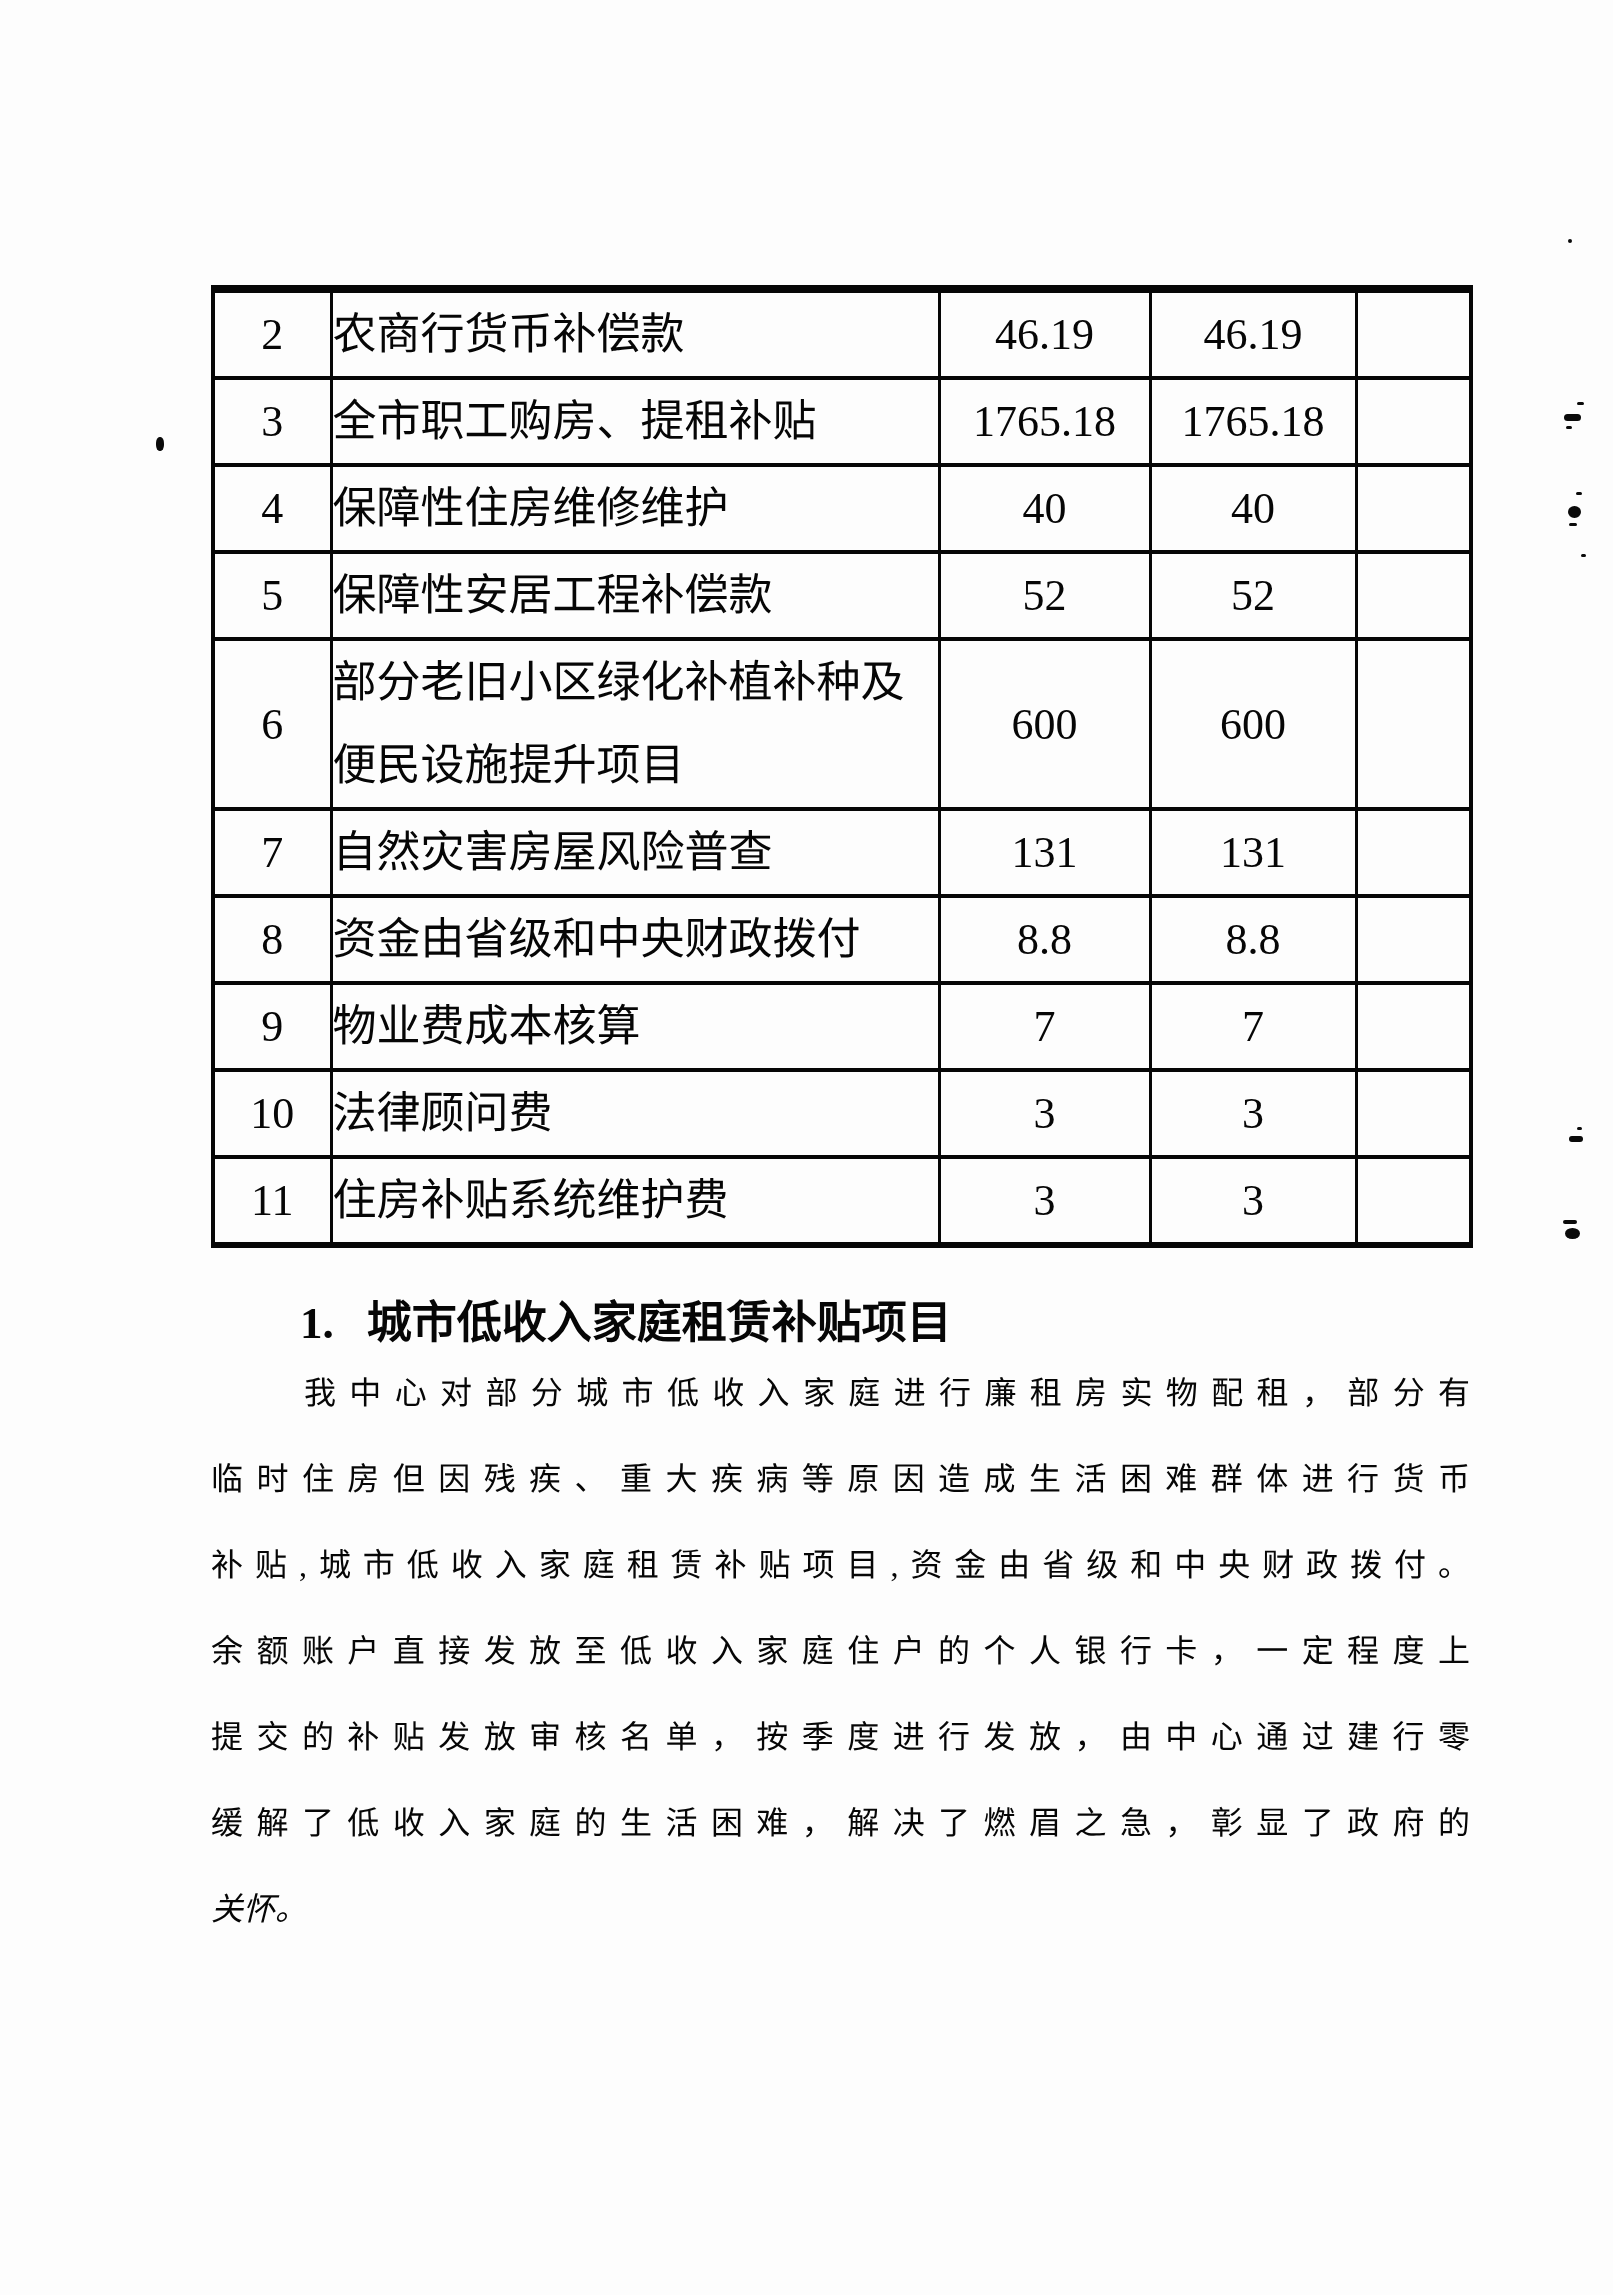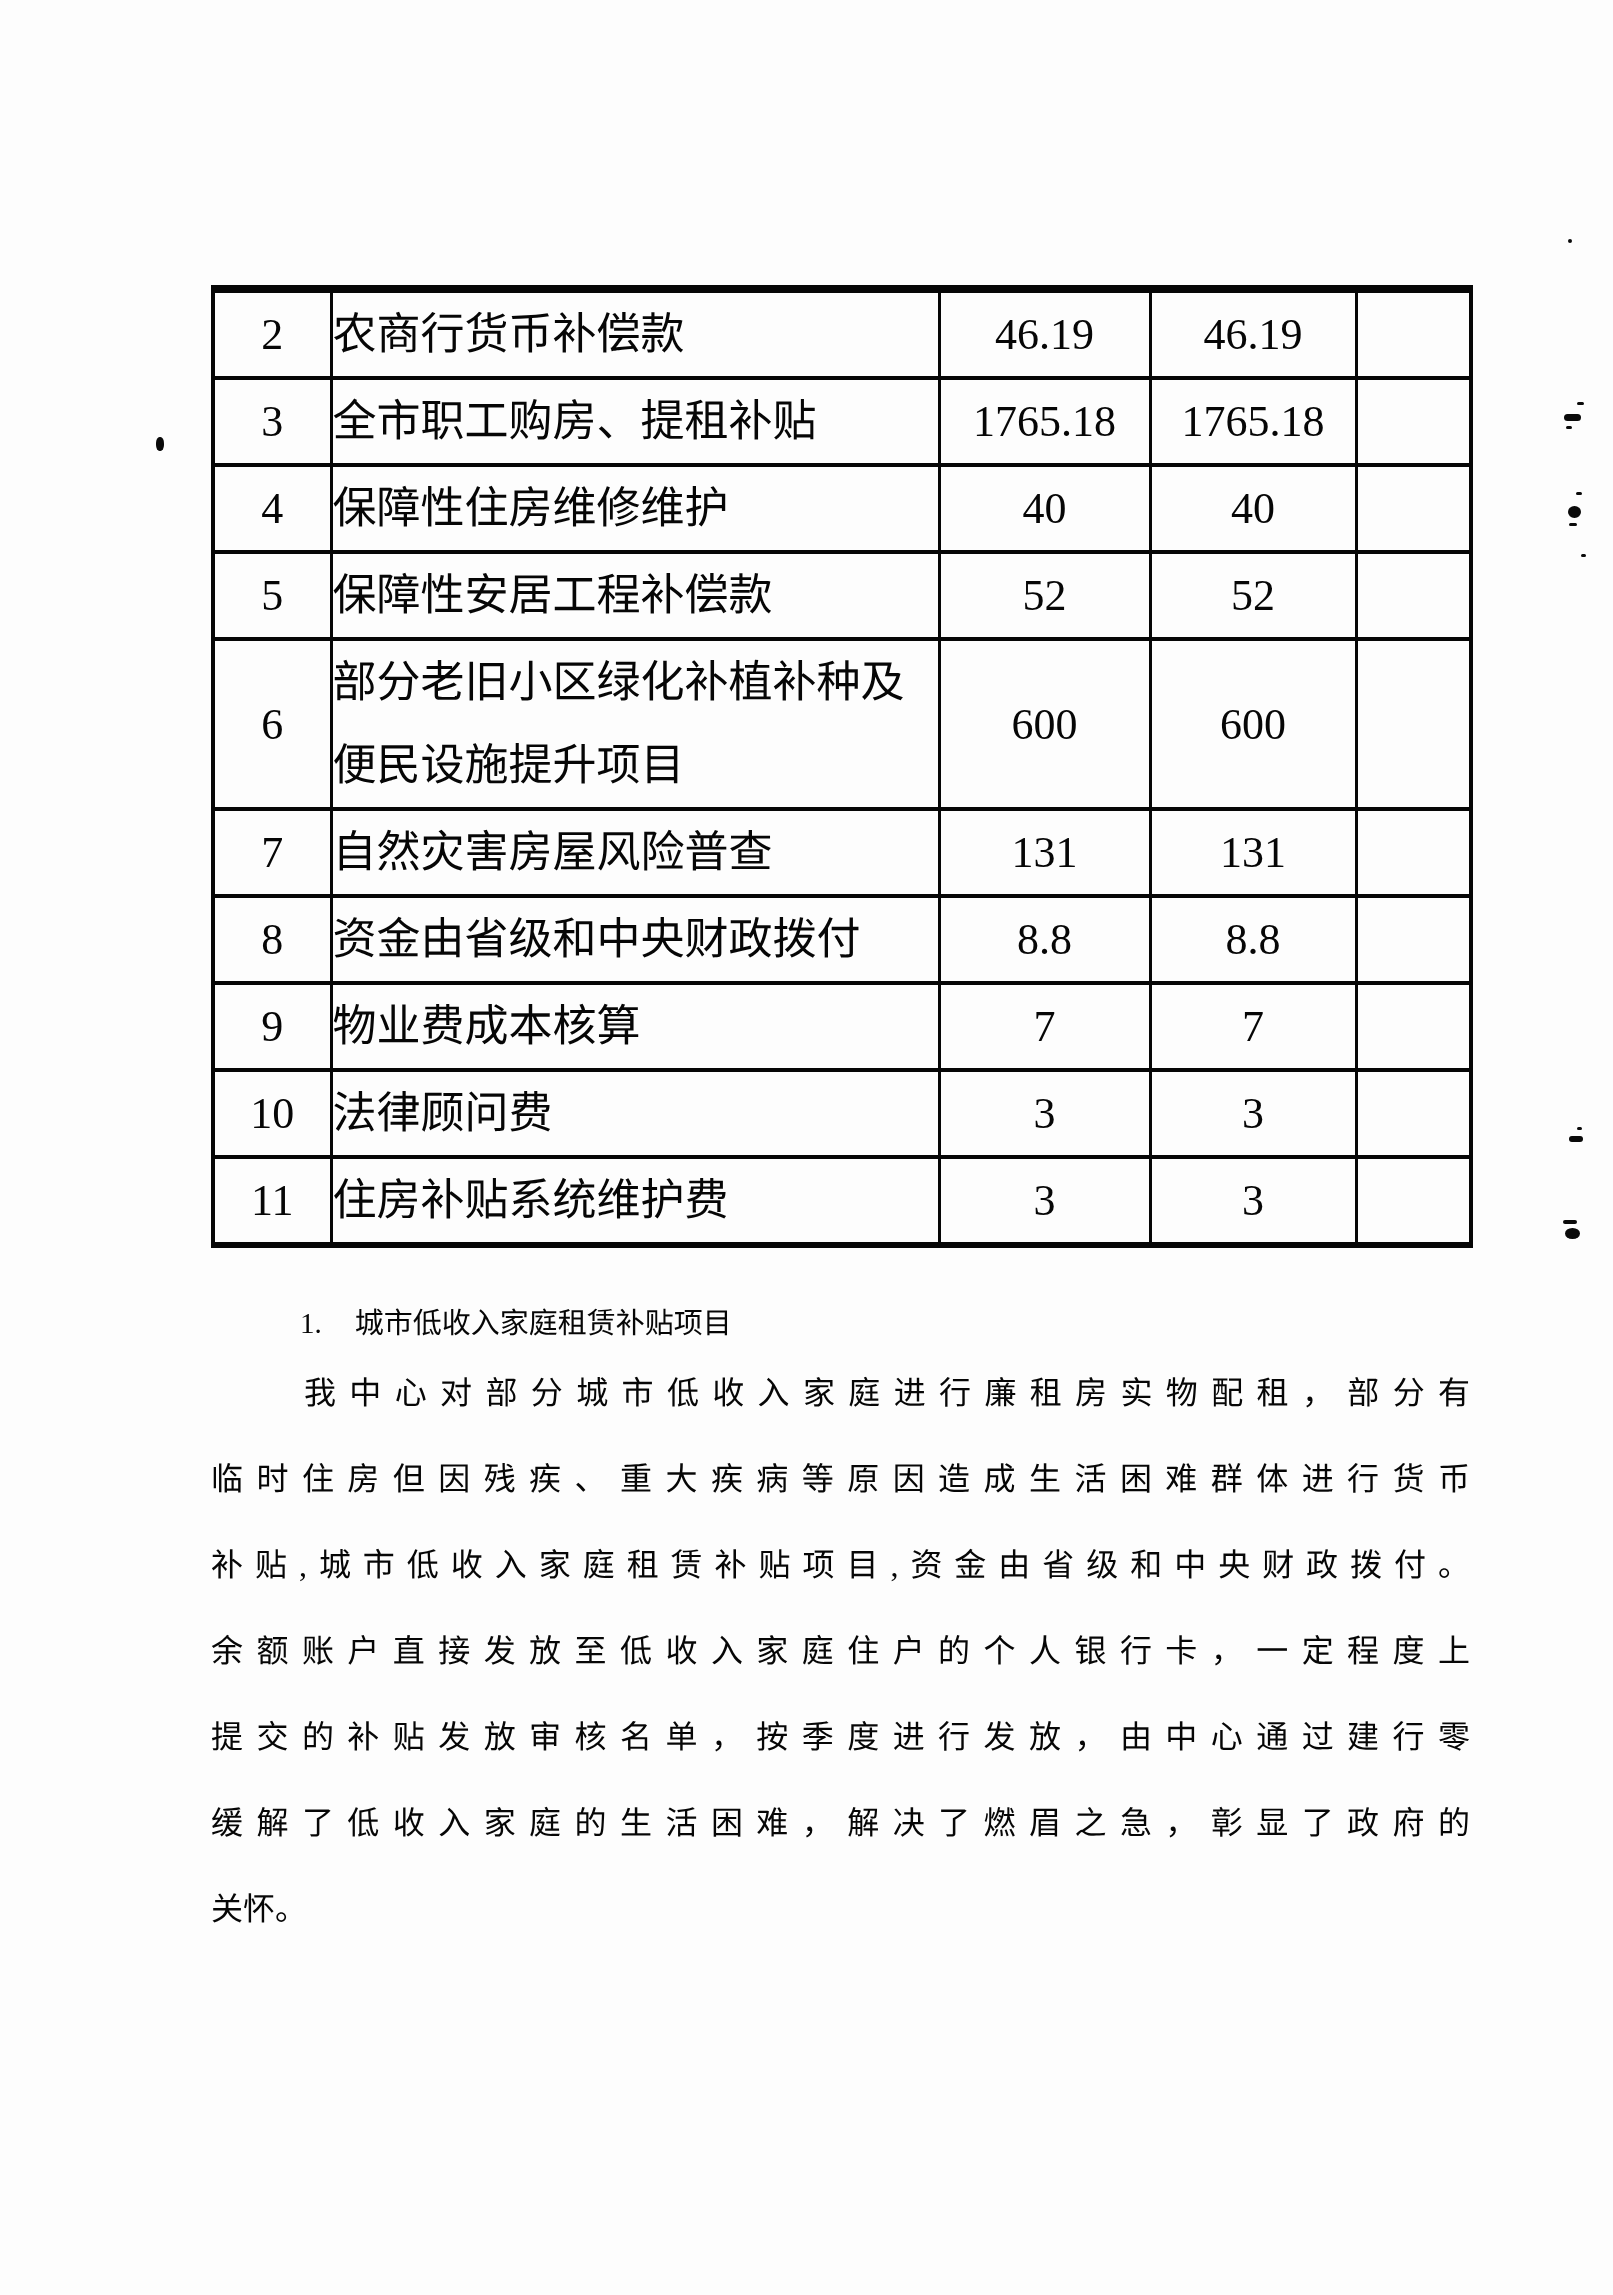--- a/index.html
+++ b/index.html
@@ -50,22 +50,22 @@
   
   .heading {
     position: absolute;
     left: 211px;
     top: 1280px;
     width: 1259px;
     height: 86px;
     line-height: 86px;
     box-sizing: border-box;
     padding-left: 89px;
-    font-size: 29px;
-    font-weight: 400;
+    font-size: 45px;
+    font-weight: 700;
     white-space: nowrap;
   }
   .heading .h-num { margin-right: 33px; }
 
   
   .para {
     position: absolute;
     left: 211px;
     top: 1350px;
     width: 1259px;
@@ -76,20 +76,21 @@
     font-size: 32px;
     text-align: justify;
     text-align-last: justify;
     text-justify: inter-character;
     box-sizing: border-box;
   }
   .para .line:first-child { padding-left: 93px; }
   .para .line:last-child {
     text-align: left;
     text-align-last: left;
+    font-style: italic;
   }
 
   
   .speck {
     position: absolute;
     background: #0a0a0a;
   }
 </style>
 </head>
 <body>

